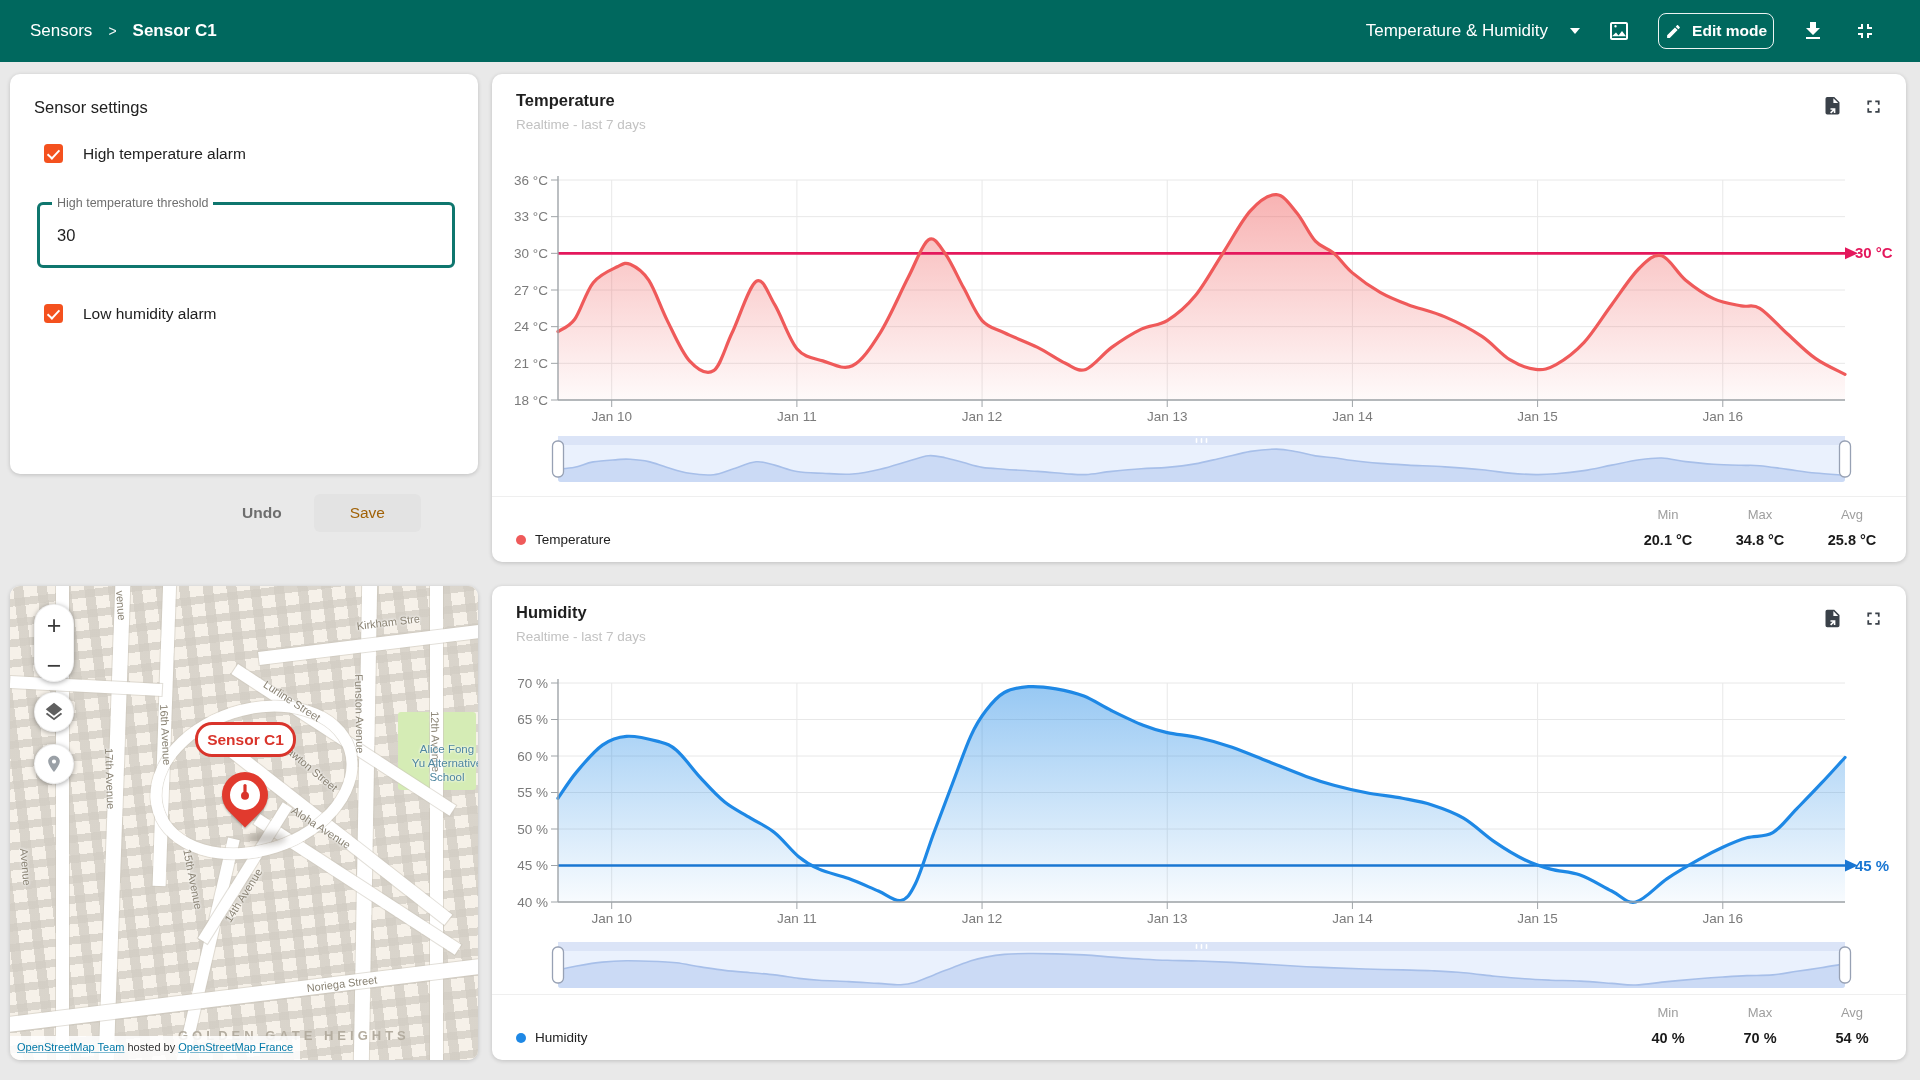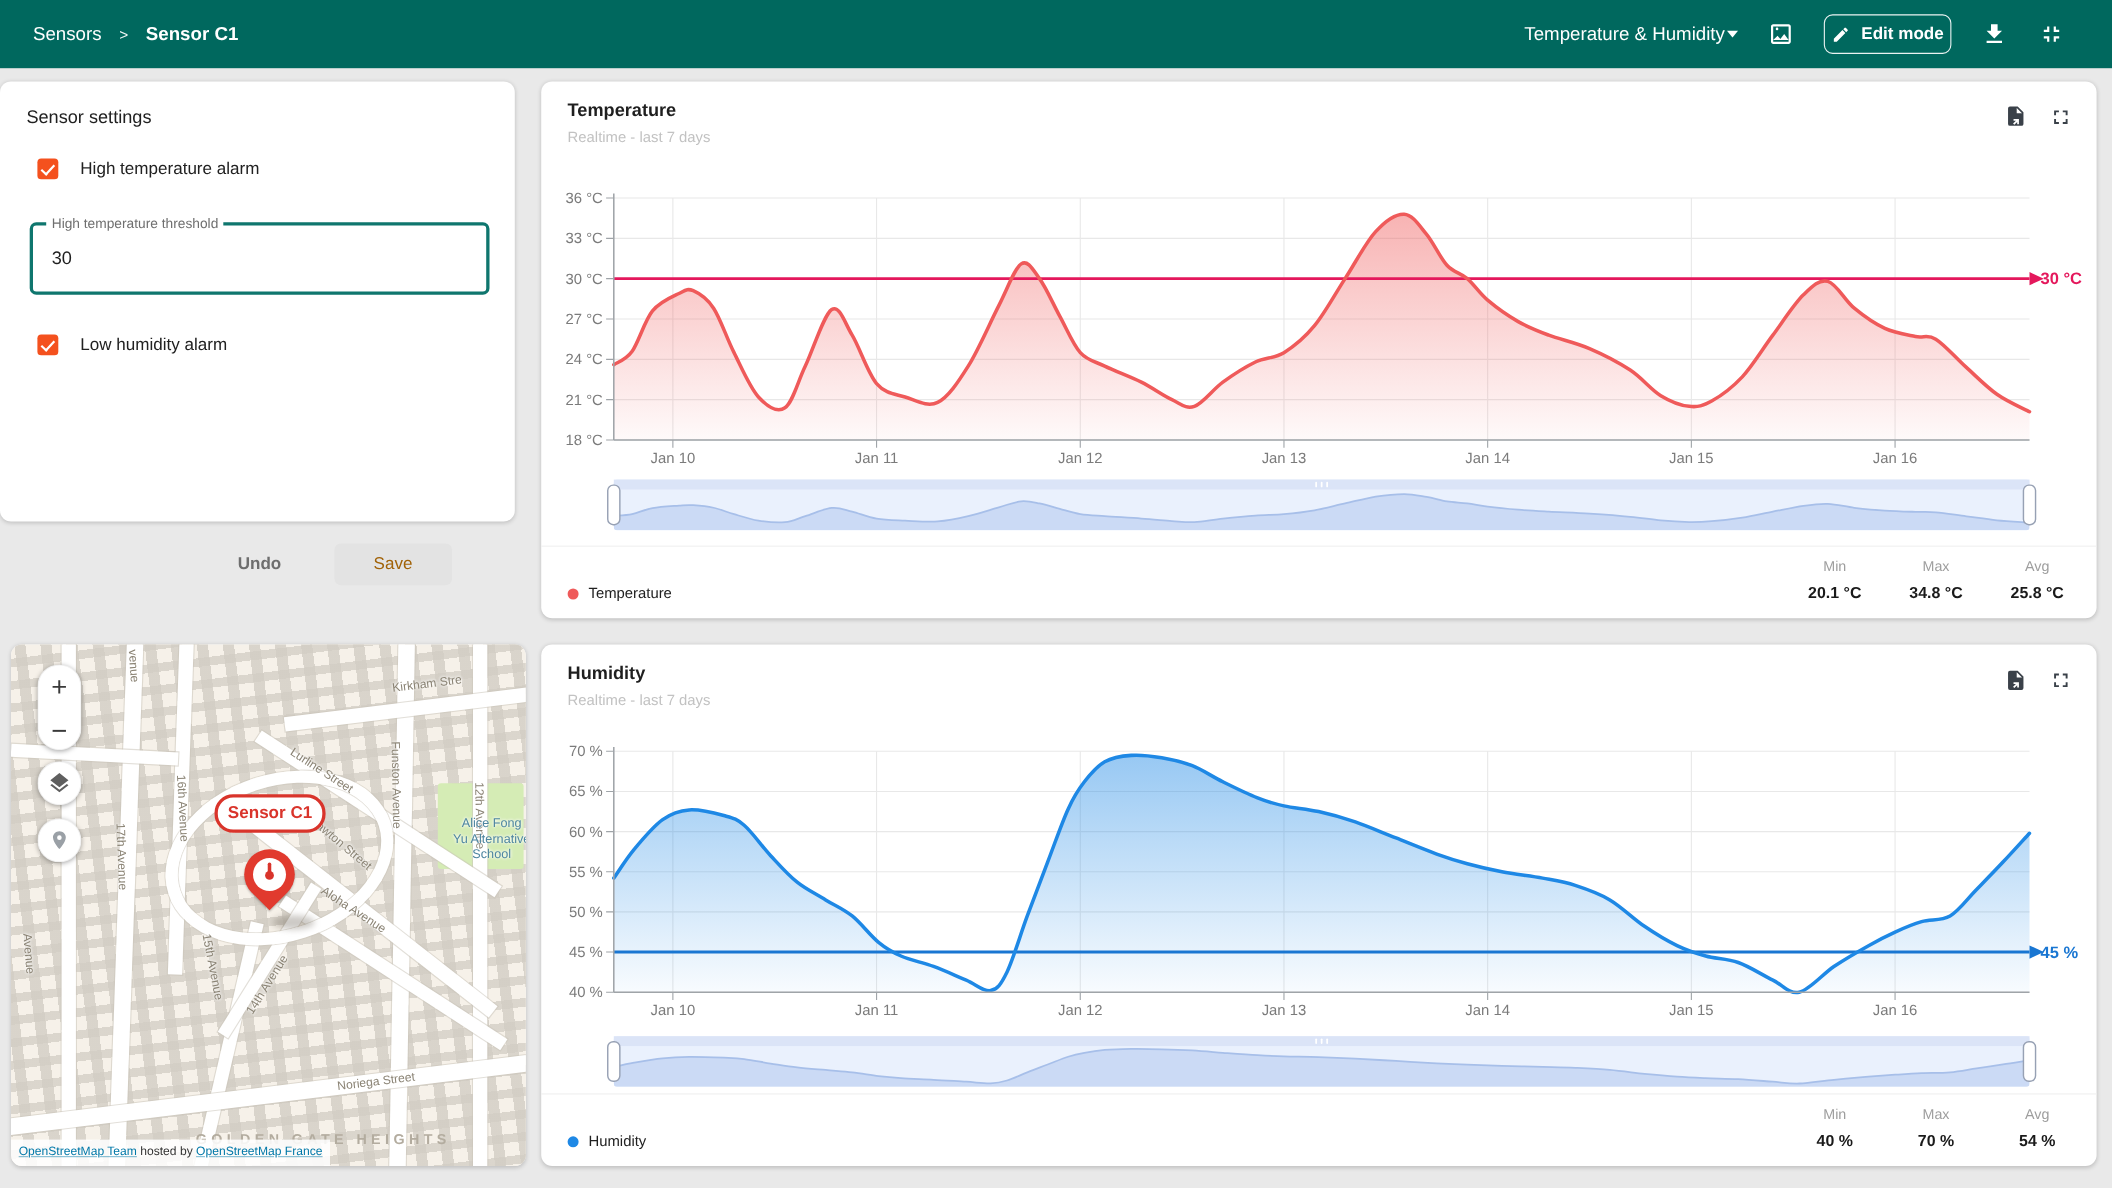--- a/index.html
+++ b/index.html
@@ -6,51 +6,51 @@
   html,body { width:1920px; height:1080px; overflow:hidden; background:#E9E9E9;
     font-family:"Liberation Sans", sans-serif; }
 
   
   #header { position:absolute; left:0; top:0; width:1920px; height:62px; background:#00685E;
     display:flex; align-items:center; padding:0 42px 0 30px; color:#fff; }
   .crumb-parent { font-size:17px; font-weight:400; }
   .crumb-sep { font-size:14px; margin:0 16px; opacity:.95; }
   .crumb-current { font-size:17px; font-weight:700; }
   #header-right { margin-left:auto; display:flex; align-items:center; gap:26px; }
-  .state-select { display:flex; align-items:center; gap:2px; font-size:17px; cursor:pointer; }
+  .state-select { display:flex; align-items:center; gap:22px; font-size:17px; cursor:pointer; }
   .caret { width:0; height:0; border-left:5.5px solid transparent; border-right:5.5px solid transparent; border-top:6px solid #fff; }
   .hicon { width:26px; height:26px; display:flex; align-items:center; justify-content:center; cursor:pointer; }
   .hicon svg { width:24px; height:24px; fill:#fff; }
   .edit-btn { display:flex; align-items:flex-end; gap:10px; border:1.5px solid rgba(255,255,255,.92);
     border-radius:8px; padding:8px 6px; font-size:15.5px; font-weight:600; color:#fff; cursor:pointer; }
   .edit-btn svg { width:17px; height:17px; fill:#fff; }
 
   
   #main { position:absolute; left:0; top:62px; width:1920px; height:1018px; }
   .card { position:absolute; background:#fff; border-radius:10px; box-shadow:0 1px 4px rgba(0,0,0,.18); }
-  #settings-card { left:0; top:12px;  width:468px;  height:400px; }
+  #settings-card { left:10px; top:12px;  width:468px;  height:400px; }
   #map-card      { left:10px; top:524px; width:468px;  height:474px; overflow:hidden; }
   #temp-card     { left:492px; top:12px;  width:1414px; height:488px; }
   #hum-card      { left:492px; top:524px; width:1414px; height:474px; }
 
   
   .settings-title { position:absolute; left:24px; top:24px; font-size:16.5px; font-weight:500; color:#212121; }
   .chk-row { position:absolute; left:34px; display:flex; align-items:center; gap:20px; }
   .chk-row.r1 { top:70px; } .chk-row.r2 { top:230px; }
   .chk { width:19px; height:19px; border-radius:3.5px; position:relative; cursor:pointer; }
   .chk::after { content:''; position:absolute; left:6px; top:2.5px; width:5px; height:10px;
     border-right:2.6px solid #fff; border-bottom:2.6px solid #fff; transform:rotate(43deg); }
   .chk-label { font-size:15.5px; color:#212121; }
   .field { position:absolute; left:27px; width:418px; height:66px; border:3px solid #0f766e; border-radius:6px; }
   .field.f1 { top:128px; } .field.f2 { top:288px; }
   .field-label { position:absolute; top:-9px; left:12px; background:#fff; padding:0 5px;
     font-size:12.5px; color:#6F6F6F; white-space:nowrap; }
   .field input { position:absolute; inset:0; border:none; outline:none; background:transparent;
     padding:0 0 0 17px; font-size:16.5px; color:#1F1F1F; font-family:"Liberation Sans",sans-serif; }
-  .settings-actions { position:absolute; right:57px; top:420px; display:flex; align-items:center; gap:48px; }
+  .settings-actions { position:absolute; right:57px; top:420px; display:flex; align-items:center; gap:32px; }
   .btn-undo { font-size:15.5px; font-weight:600; color:#6E6E6E; background:none; border:none; cursor:pointer; }
   .btn-save { font-size:15.5px; font-weight:400; color:#a16207; background:#E3E3E3; border:none;
     border-radius:6px; padding:10px 36px; cursor:pointer; }
 
   
   .chart-head { position:absolute; left:24px; top:17px; }
   .chart-title { font-size:16.5px; font-weight:700; color:#1F1F1F; }
   .chart-sub { font-size:13.5px; color:#C2C2C2; margin-top:7px; }
   .chart-icons { position:absolute; right:22px; top:22px; display:flex; gap:20px; }
   .chart-icons svg { width:21px; height:21px; fill:#3A4149; cursor:pointer; }

